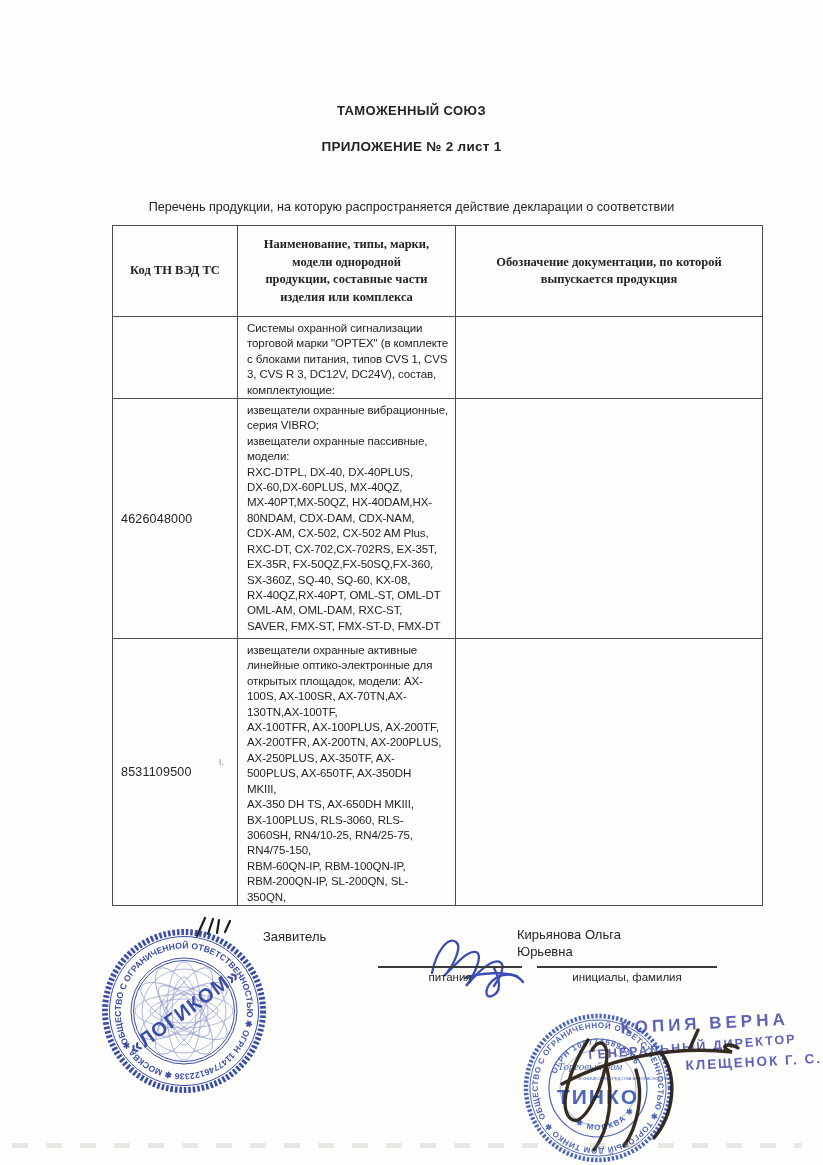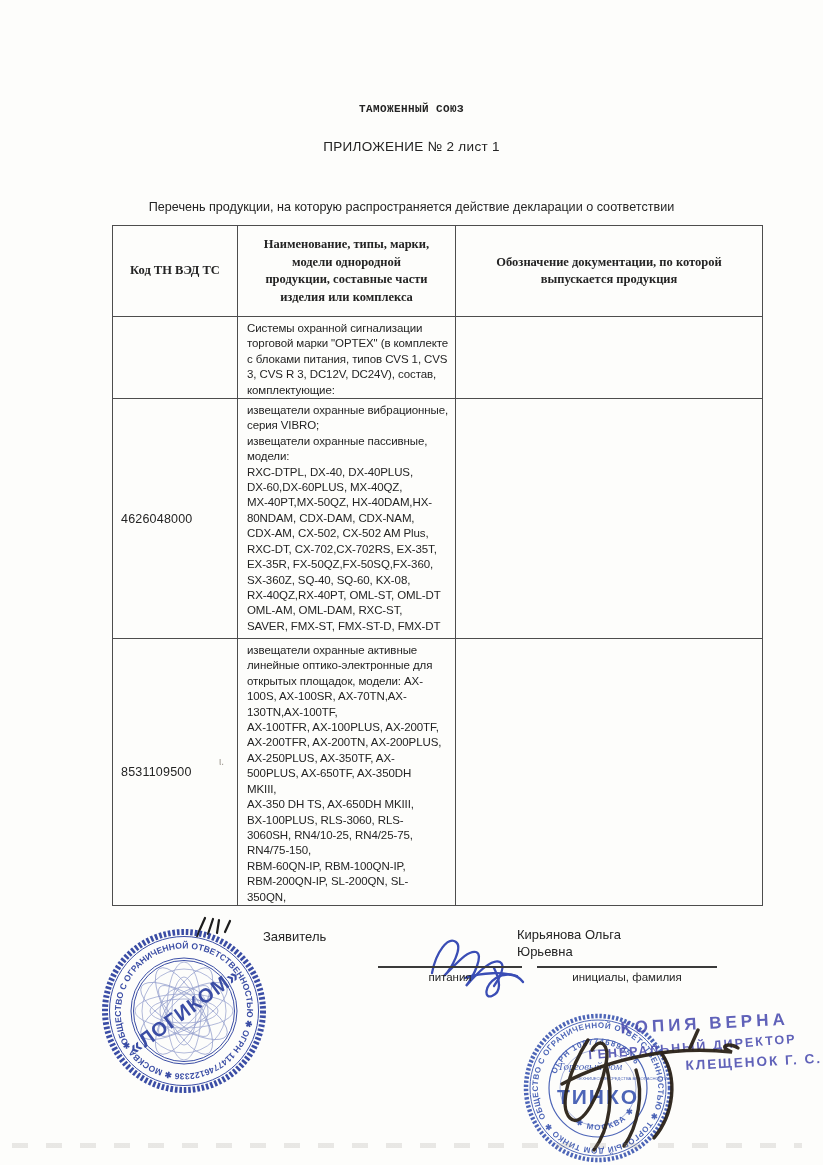--- a/index.html
+++ b/index.html
@@ -2,22 +2,22 @@
 <html><head>
 <meta charset="utf-8">
 <style>
   html,body{margin:0;padding:0;background:#ffffff;}
   .page{
     position:relative;width:823px;height:1165px;margin:0 auto;
     background:#fdfdfb;overflow:hidden;
     font-family:"Liberation Sans",sans-serif;color:#242424;
   }
   .ct{position:absolute;left:0;right:0;text-align:center;}
-  .h1{top:103px;font-size:11px;font-weight:bold;letter-spacing:.4px;font-family:Liberation Mono, monospace;}
-  .h2{top:139px;font-size:13.5px;font-weight:normal;letter-spacing:.3px;}
+  .h1{top:103px;font-size:13px;font-weight:bold;letter-spacing:.4px;}
+  .h2{top:139px;font-size:13.5px;font-weight:bold;letter-spacing:.3px;}
   .h3{top:171px;font-size:13.8px;font-weight:bold;letter-spacing:.2px;}
   .sub{top:200px;font-size:12.6px;}
   table.products{
     position:absolute;left:112px;top:225px;width:650px;
     border-collapse:collapse;table-layout:fixed;
   }
   table.products col.c1{width:125px;}
   table.products col.c2{width:218px;}
   table.products col.c3{width:307px;}
   table.products th,table.products td{border:1.4px solid #4d4d4d;}

